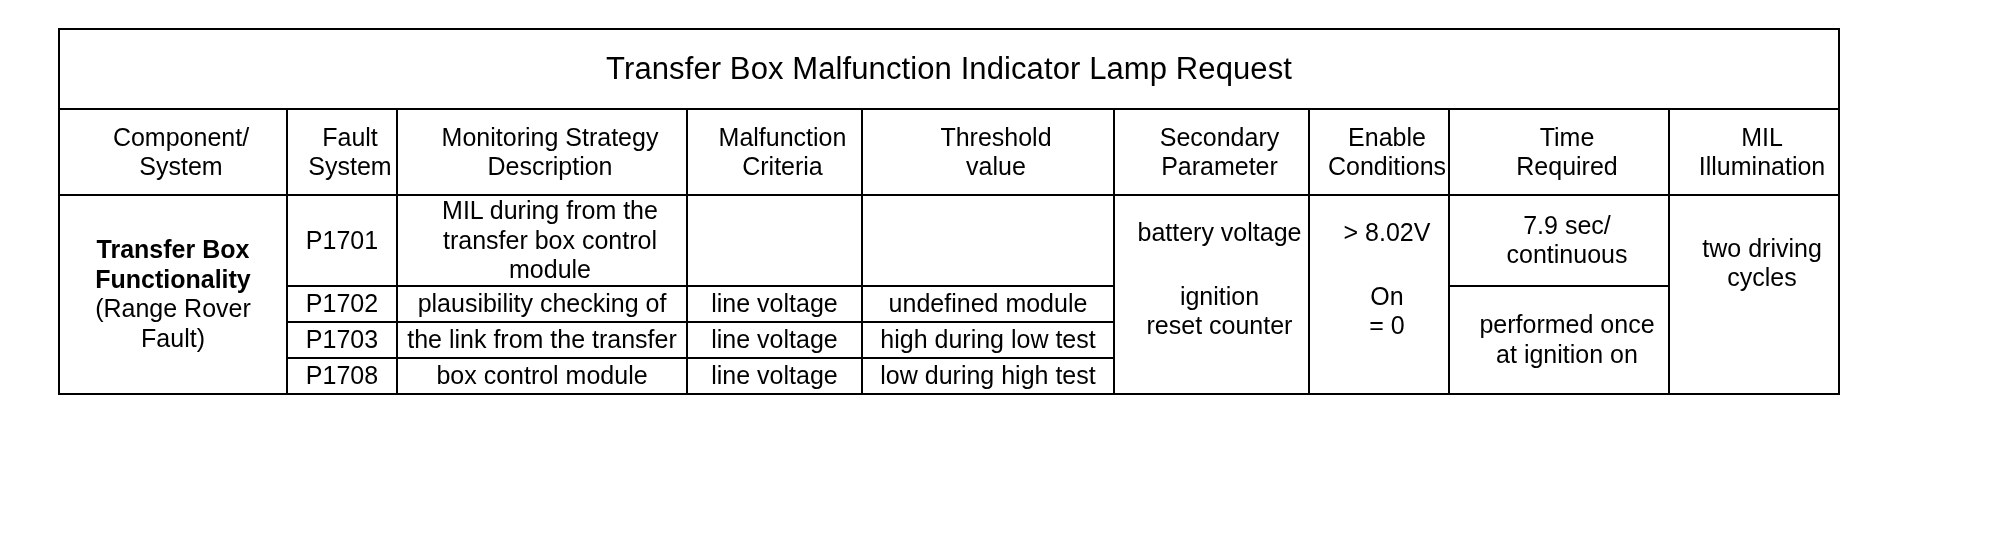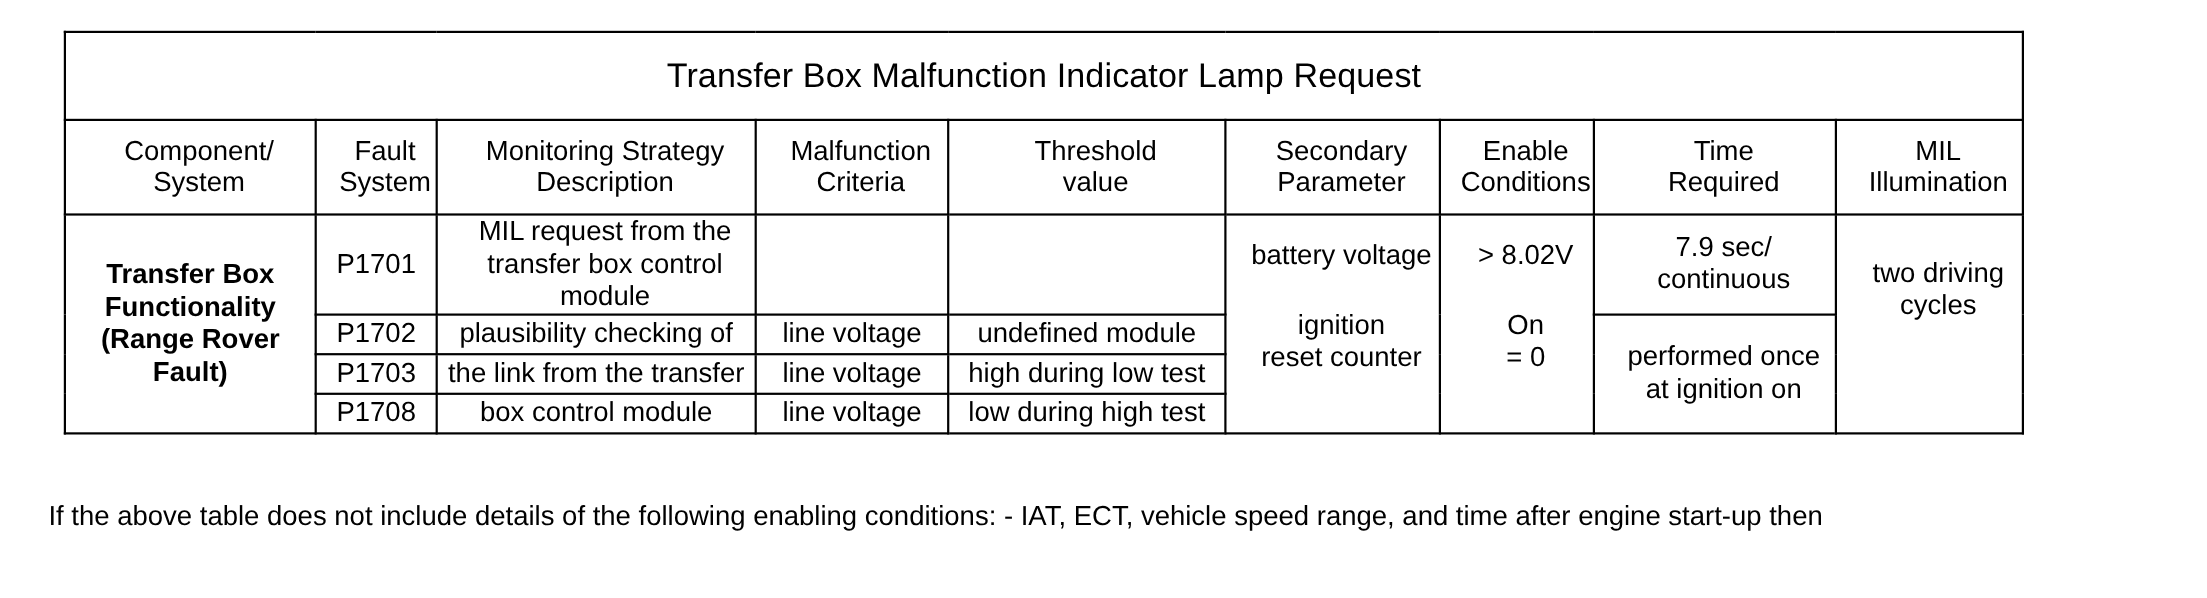--- a/index.html
+++ b/index.html
@@ -73,21 +73,21 @@
   .comp-cell {
     font-size: 25px;
     padding: 4px 6px;
     line-height: 1.3;
   }
   .comp-strong {
     font-weight: bold;
     display: block;
   }
   .comp-normal {
-    font-weight: bold;
+    font-weight: normal;
     display: block;
   }
 
   .stack-line { display: block; margin-left: 16px; }
 
   .note {
     position: absolute;
     left: 44px;
     top: 452px;
     width: 1890px;
@@ -173,21 +173,21 @@
 
         <tr>
           <td class="comp-cell" rowspan="4">
             <span class="comp-strong">Transfer Box</span>
             <span class="comp-strong">Functionality</span>
             <span class="comp-normal">(Range Rover</span>
             <span class="comp-normal">Fault)</span>
           </td>
           <td class="body-cell row-tall">P1701</td>
           <td class="body-cell row-tall">
-            <span class="stack-line">MIL request from the</span>
+            <span class="stack-line">MIL during from the</span>
             <span class="stack-line">transfer box control module</span>
           </td>
           <td class="body-cell row-tall"></td>
           <td class="body-cell row-tall"></td>
           <td class="body-cell" rowspan="4">
             <span class="stack-line">battery voltage</span>
             <span class="stack-line" style="height:34px"></span>
             <span class="stack-line">ignition</span>
             <span class="stack-line">reset counter</span>
             <span class="stack-line" style="height:30px"></span>
@@ -233,16 +233,15 @@
           <td class="body-cell row-short">box control module</td>
           <td class="body-cell row-short">line voltage</td>
           <td class="body-cell row-short">low during high test</td>
         </tr>
 
       </tbody>
     </table>
   </div>
 
   <div class="note">
-    <span class="note-line">If the above table does not include details of the following enabling conditions: - IAT, ECT, vehicle speed range, and time after engine start-up then</span>
   </div>
 
 </div>
 
 </body></html>

